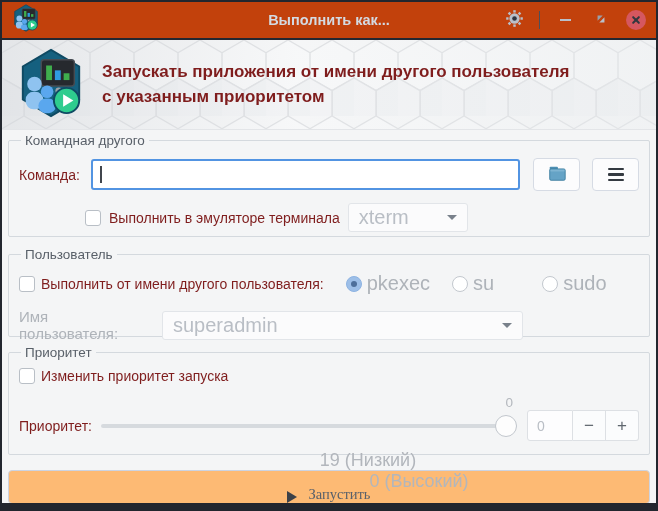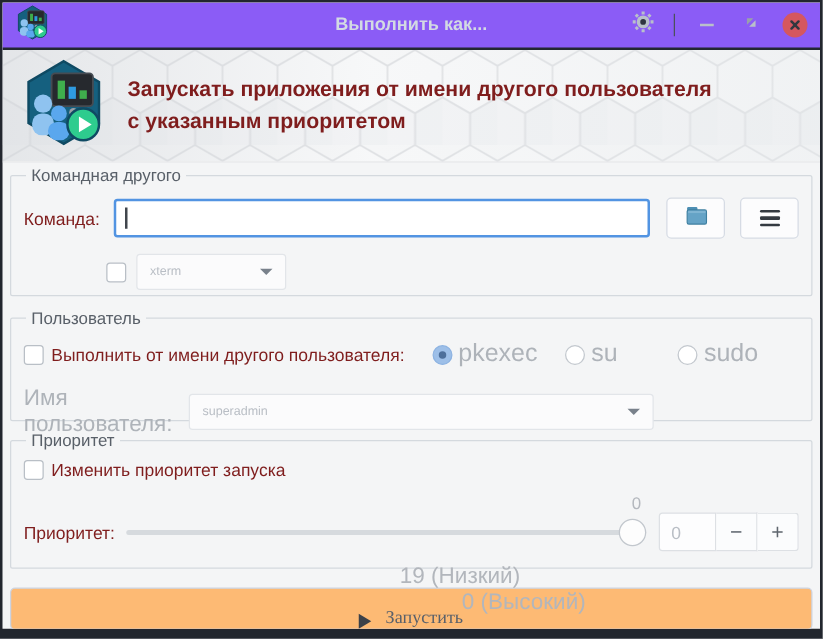--- a/index.html
+++ b/index.html
@@ -5,21 +5,21 @@
   * { box-sizing: border-box; margin: 0; padding: 0; }
   html,body { background:#1d2127; }
   body { font-family: "Liberation Sans", sans-serif; }
   .window {
     width: 658px; height: 511px; overflow: hidden;
     border: 2px solid #22262e; border-bottom-width: 8px;
     background: #f4f5f6; position: relative;
   }
   
   .titlebar {
-    height: 38px; background: #8b5cf6; border-bottom: 2px solid #232731;
+    height: 38px; background: #c2410c; border-bottom: 2px solid #232731;
     display: flex; align-items: center; padding: 0 10px; position: relative;
   }
   .tb-title {
     position: absolute; left: 0; right: 0; text-align: center;
     color: #d3dae3; font-size: 14.5px; font-weight: bold; pointer-events: none;
   }
   .tb-left { display: flex; align-items: center; z-index: 1; }
   .tb-right { margin-left: auto; display: flex; align-items: center; gap: 14px; z-index: 1; }
   .tb-sep { width: 1px; height: 18px; background: #4a505c; }
   .tb-btn { display: flex; align-items: center; justify-content: center; width: 22px; height: 22px; cursor: default; }
@@ -37,21 +37,21 @@
   .hex-fade {
     position: absolute; inset: 0;
     background: linear-gradient(90deg, rgba(214,217,221,.55), rgba(255,255,255,.10) 45%, rgba(233,236,238,.45));
   }
   .header-inner { position: relative; display: flex; align-items: center; height: 100%; padding: 0 14px; gap: 16px; }
   .header-title { font-size: 17px; font-weight: bold; color: #7f1d1d; line-height: 1.45; }
   
   fieldset { border: 1px solid #d4d9de; border-radius: 2px; margin: 0 6px; padding: 0 10px; background: transparent; }
   legend { font-size: 13.5px; color: #596069; padding: 0 4px; margin-left: 2px; }
   .lbl { font-size: 14px; color: #7f1d1d; }
-  .lbl-dim { font-size: 18px; color: #aeb3b9; }
+  .lbl-dim { font-size: 15px; color: #aeb3b9; }
   .fs-command { height: 104px; margin-top: 3px; }
   .fs-user { height: 90px; margin-top: 10px; }
   .fs-priority { height: 110px; margin-top: 8px; }
   
   .row { display: flex; align-items: center; }
   .row-command { margin-top: 10px; }
   .cmd-label { width: 72px; }
   .command-input {
     flex: 1; height: 31px; background: #fff; border: 2px solid #5294e2; border-radius: 3px;
     position: relative; margin-right: 13px;
@@ -75,25 +75,25 @@
   .radio.checked {
     background: #9dbfe8; border-color: #8db3e2; position: relative;
   }
   .radio.checked::after {
     content: ""; position: absolute; left: 4px; top: 4px; width: 6px; height: 6px;
     border-radius: 50%; background: #4d6f9b;
   }
   
   .combo {
     height: 29px; background: #fbfbfc; border: 1px solid #e2e5e9; border-radius: 3px;
-    display: flex; align-items: center; padding: 0 10px; color: #b9bec5; font-size: 10px;
+    display: flex; align-items: center; padding: 0 10px; color: #b9bec5; font-size: 20px;
   }
   .combo .arrow { margin-left: auto; width: 0; height: 0; border-left: 5px solid transparent; border-right: 5px solid transparent; border-top: 5.5px solid #79818b; }
   .combo-terminal { width: 120px; }
-  .combo-user { flex: 1; margin-right: 116px; }
+  .combo-user { flex: 1; margin-right: 116px; margin-left: 11px; }
   
   .row-runas { margin-top: 10px; gap: 6px; align-items: center; }
   .radio-item { display: flex; align-items: center; gap: 5px; }
   .radio-item .lbl-dim { font-size: 20px; }
   .ri-pkexec { margin-left: 16px; }
   .ri-su { margin-left: 16px; }
   .ri-sudo { margin-left: 42px; }
   .row-username { margin-top: 13px; }
   .user-label { width: 132px; }
   
@@ -245,20 +245,21 @@
       <div class="tool-btn">
         <span class="menu-glyph">
           <span></span>
             <span></span>
             <span></span>
         </span>
       </div>
     </div>
     <div class="row row-terminal">
       <span class="checkbox"></span>
+      <span class="lbl">Выполнить в эмуляторе терминала</span>
       <div class="combo combo-terminal">
         <span>xterm</span>
         <span class="arrow"></span>
       </div>
     </div>
   </fieldset>
 
   <fieldset class="fs-user">
     <legend>Пользователь</legend>
     <div class="row row-runas">

